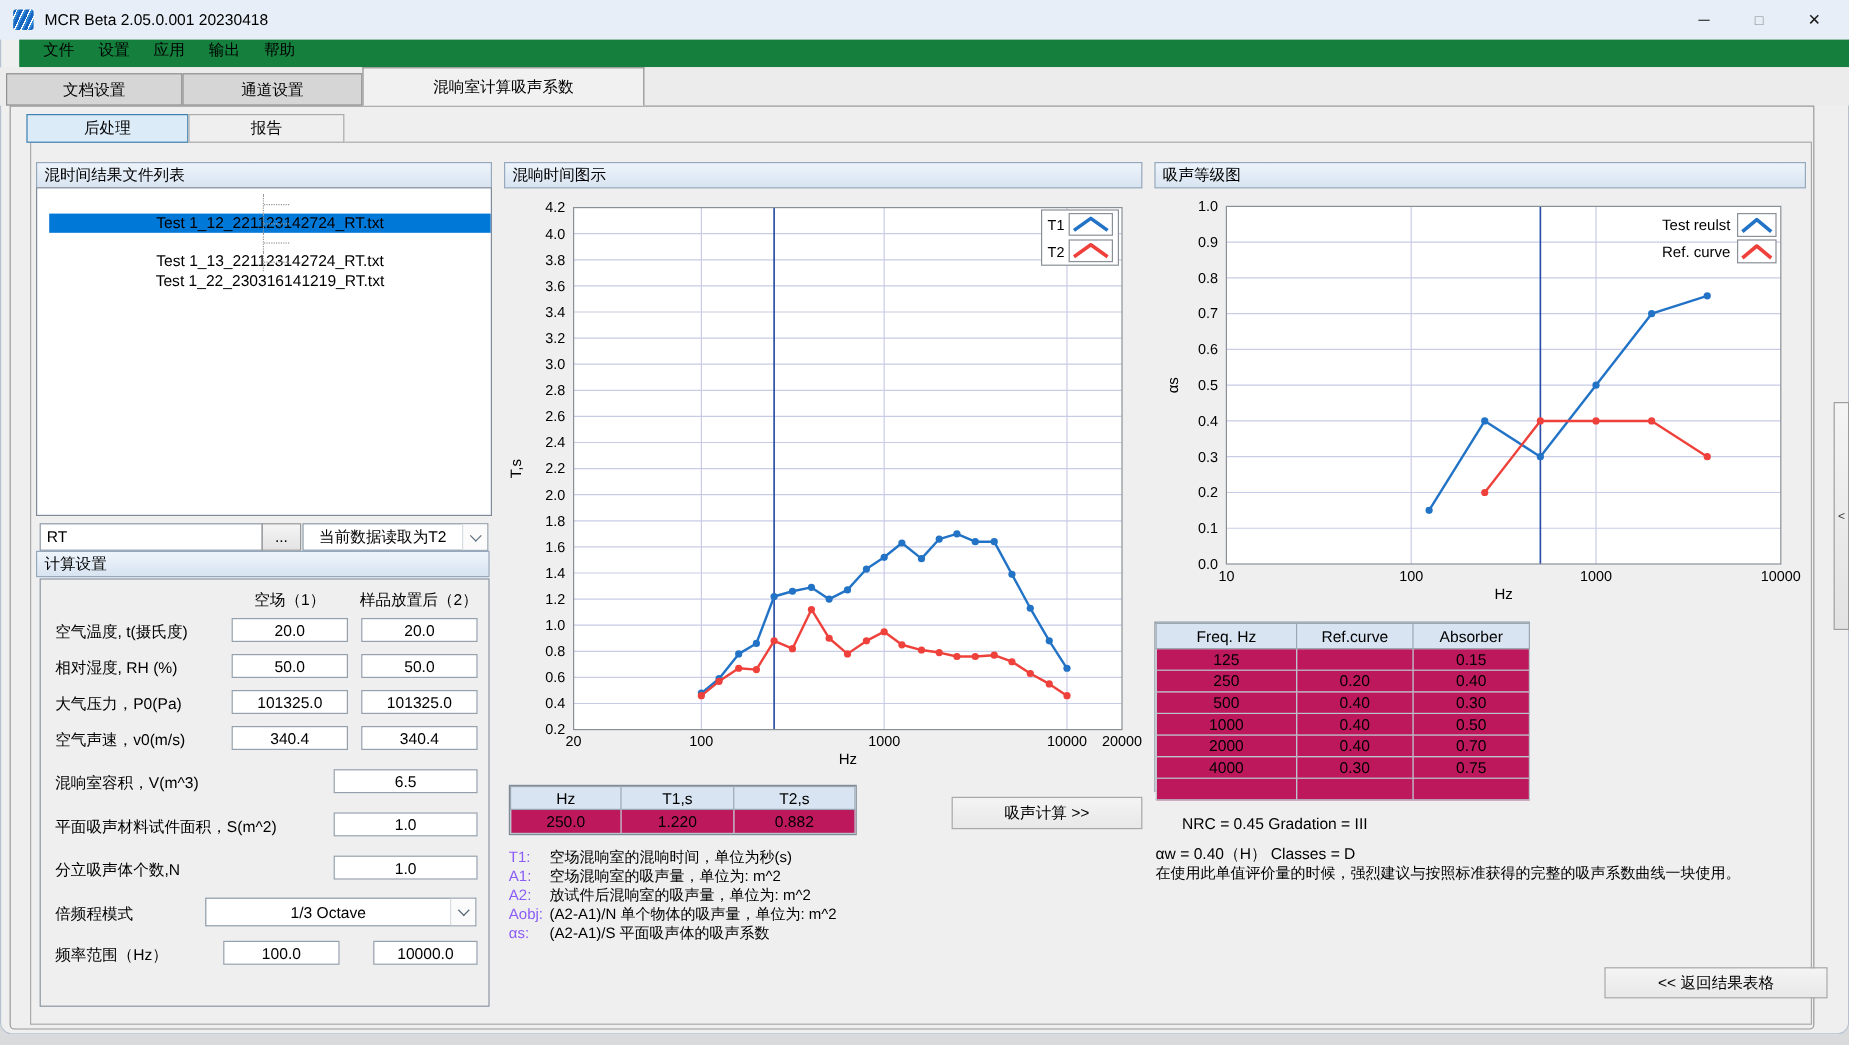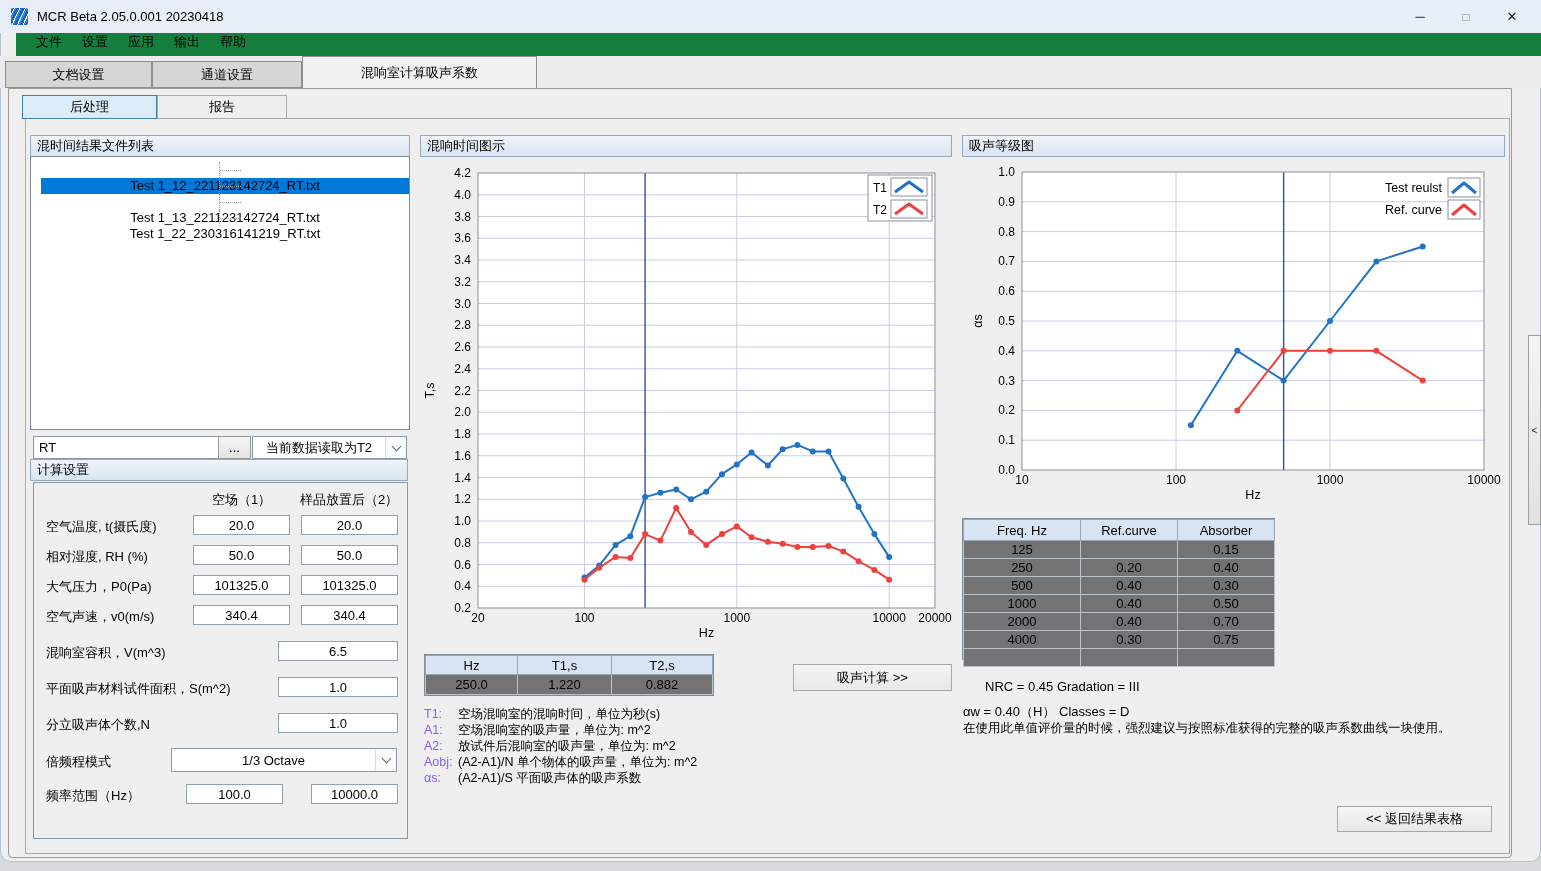--- a/index.html
+++ b/index.html
@@ -53,27 +53,27 @@
   .fs{left:244px;width:120px;}
   .ff1{left:152px;width:97px;}
   .ff2{left:277px;width:87px;}
   .octave-select{position:absolute;left:137px;top:-2px;width:226px;height:24px;background:#fff;border:1px solid #8a98a6;box-sizing:border-box;display:flex;align-items:stretch;}
   
   .chart-wrap{position:absolute;}
   .chart-wrap svg{display:block;}
   
   .ui-table{border-collapse:collapse;table-layout:fixed;background:#fff;}
   .ui-table th{background:#d8e4f1;font-weight:normal;border:1px solid #9aa6b2;font-size:13px;padding:0;}
-  .ui-table td{border:1px solid #b9c3cc;text-align:center;font-size:13px;padding:0;background:#737373;}
+  .ui-table td{border:1px solid #b9c3cc;text-align:center;font-size:13px;padding:0;background:#be185d;}
   .rt-table-wrap{position:absolute;left:424px;top:654px;border:1px solid #7f8b96;background:#fff;z-index:2;}
   .abs-table-wrap{position:absolute;left:962px;top:518px;width:313px;height:142px;border:1px solid #7f8b96;background:#fff;box-sizing:border-box;z-index:2;}
   
   .push-btn{position:absolute;background:linear-gradient(#f4f4f4,#e8e8e8);border:1px solid #a8a8a8;box-sizing:border-box;display:flex;align-items:center;justify-content:center;font-size:13px;z-index:2;}
   .calc-btn{left:793px;top:664px;width:159px;height:27px;}
-  .back-btn{left:1337px;top:806px;width:155px;height:26px;}
+  .back-btn{left:1337px;top:806px;width:186px;height:26px;}
   
   .annotations{position:absolute;left:424px;top:706px;width:345px;font-size:12.5px;line-height:16px;z-index:2;}
   .ann-line{display:flex;white-space:nowrap;}
   .ann-label{color:#8b5cf6;min-width:34px;flex:none;}
   
   .nrc-line{position:absolute;left:985px;top:679px;font-size:13px;z-index:2;}
   .alphaw-line{position:absolute;left:963px;top:703px;font-size:13px;z-index:2;}
   .note-line{position:absolute;left:963px;top:720px;font-size:12.5px;z-index:2;white-space:nowrap;}
   
   .collapse-bar{position:absolute;left:1528px;top:335px;width:13px;height:190px;background:linear-gradient(#f4f4f4,#e2e2e2);border:1px solid #9e9e9e;box-sizing:border-box;display:flex;align-items:center;justify-content:center;font-size:10px;color:#333;z-index:4;}

